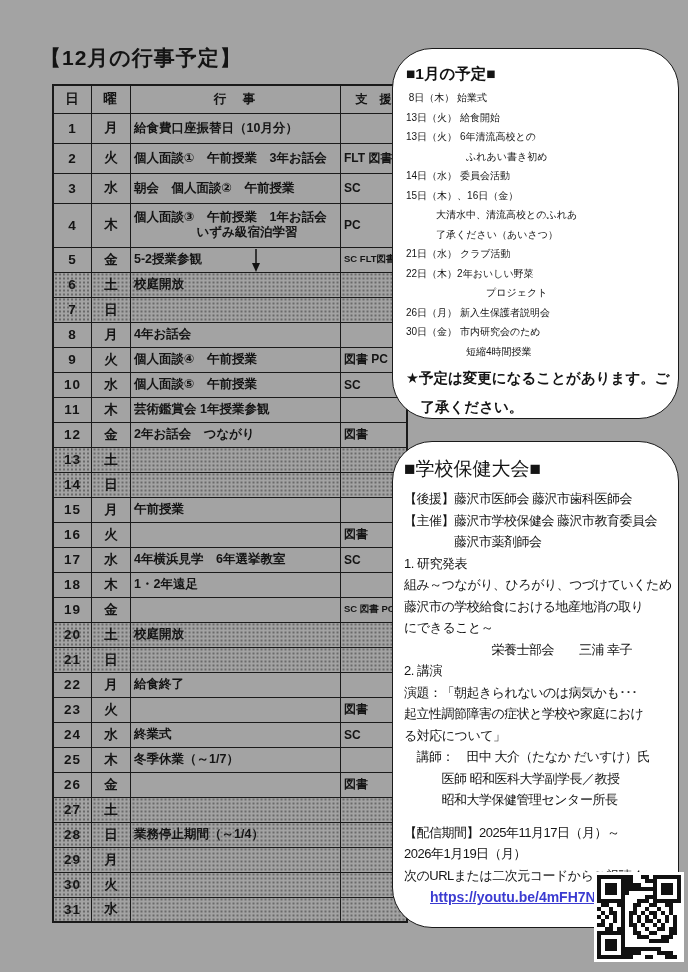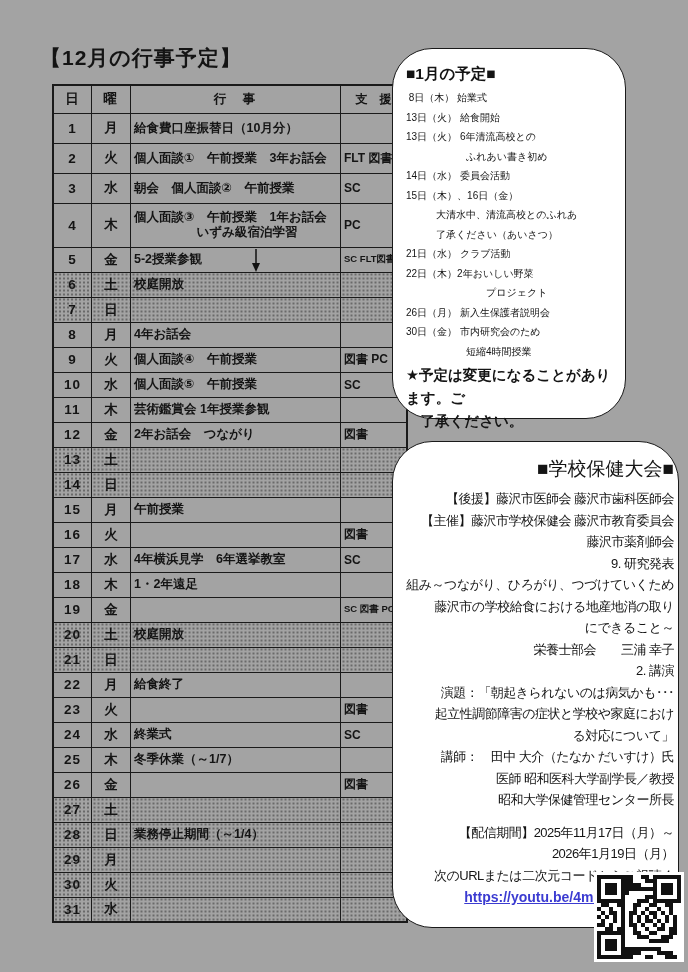--- a/index.html
+++ b/index.html
@@ -21,26 +21,26 @@
   .c-dow{width:32px;text-align:center;font-size:13.5px;}
   .c-event{width:203px;font-size:12.5px;white-space:pre-wrap;line-height:15px;position:relative;}
   .c-support{width:59px;font-size:12px;letter-spacing:0;}
   .c-support.small{font-size:9.5px;}
   tr.holiday td{background-image:radial-gradient(circle,#6a6a6a 0.8px,transparent 0.95px);
                 background-size:4px 4px;}
   .darrow{position:absolute;left:120px;top:1px;}
 
   
   .box{position:absolute;border:1.6px solid #1a1a1a;border-radius:40px;background:#fff;box-sizing:border-box;}
-  .box1{left:392px;top:48px;width:234px;height:371px;padding:15px 8px 0 13px;}
+  .box1{left:392px;top:48px;width:287px;height:371px;padding:15px 8px 0 13px;}
   .box1-title{font-size:15.5px;font-weight:bold;margin-bottom:3px;}
   .jline{white-space:pre;font-size:10px;line-height:19.5px;}
-  .note{font-weight:bold;font-size:14.5px;line-height:23px;white-space:pre-wrap;margin-top:3px;}
-
-  .box2{left:392px;top:441px;width:287px;height:487px;padding:14px 4px 0 11px;text-align:right;}
+  .note{font-weight:bold;font-size:14.5px;line-height:29px;white-space:pre-wrap;margin-top:3px;}
+
+  .box2{left:392px;top:441px;width:287px;height:487px;padding:14px 4px 0 11px;}
   .box2-title{font-size:19px;margin-bottom:6px;}
   .hline{white-space:pre;font-size:13px;line-height:21.5px;letter-spacing:-0.5px;}
   .hline.blank{height:11px;}
   .link{display:inline-block;margin-left:26px;margin-top:3px;font-size:14px;font-weight:bold;
         text-decoration:underline;cursor:pointer;}
 
   #qr{position:absolute;left:594px;top:872px;background:#fff;}
 </style>
 </head>
 <body>
@@ -273,21 +273,21 @@
     <div class="note">★予定は変更になることがあります。ご
 　了承ください。</div>
   </div>
 
   <div class="box box2">
     <div class="box2-title">■学校保健大会■</div>
     <div id="health-lines">
         <div class="hline">【後援】藤沢市医師会 藤沢市歯科医師会</div>
         <div class="hline">【主催】藤沢市学校保健会 藤沢市教育委員会</div>
         <div class="hline">　　　　藤沢市薬剤師会</div>
-        <div class="hline">9. 研究発表</div>
+        <div class="hline">1. 研究発表</div>
         <div class="hline">組み～つながり、ひろがり、つづけていくため</div>
         <div class="hline">藤沢市の学校給食における地産地消の取り</div>
         <div class="hline">にできること～</div>
         <div class="hline">　　　　　　　栄養士部会　　三浦 幸子</div>
         <div class="hline">2. 講演</div>
         <div class="hline">演題：「朝起きられないのは病気かも･･･</div>
         <div class="hline">起立性調節障害の症状と学校や家庭におけ</div>
         <div class="hline">る対応について」</div>
         <div class="hline">　講師：　田中 大介（たなか だいすけ）氏</div>
         <div class="hline">　　　医師 昭和医科大学副学長／教授</div>

